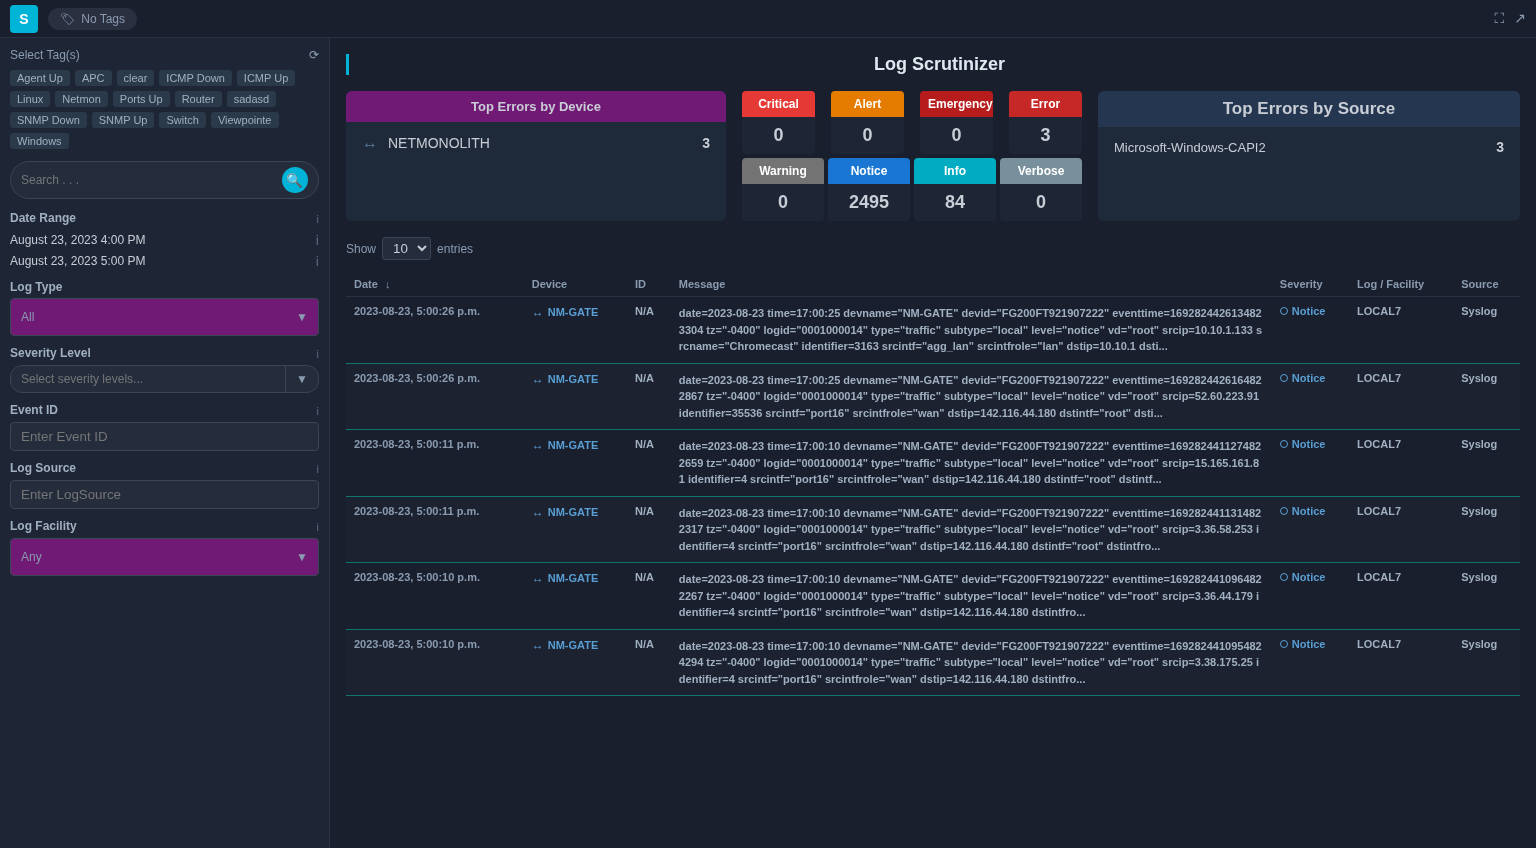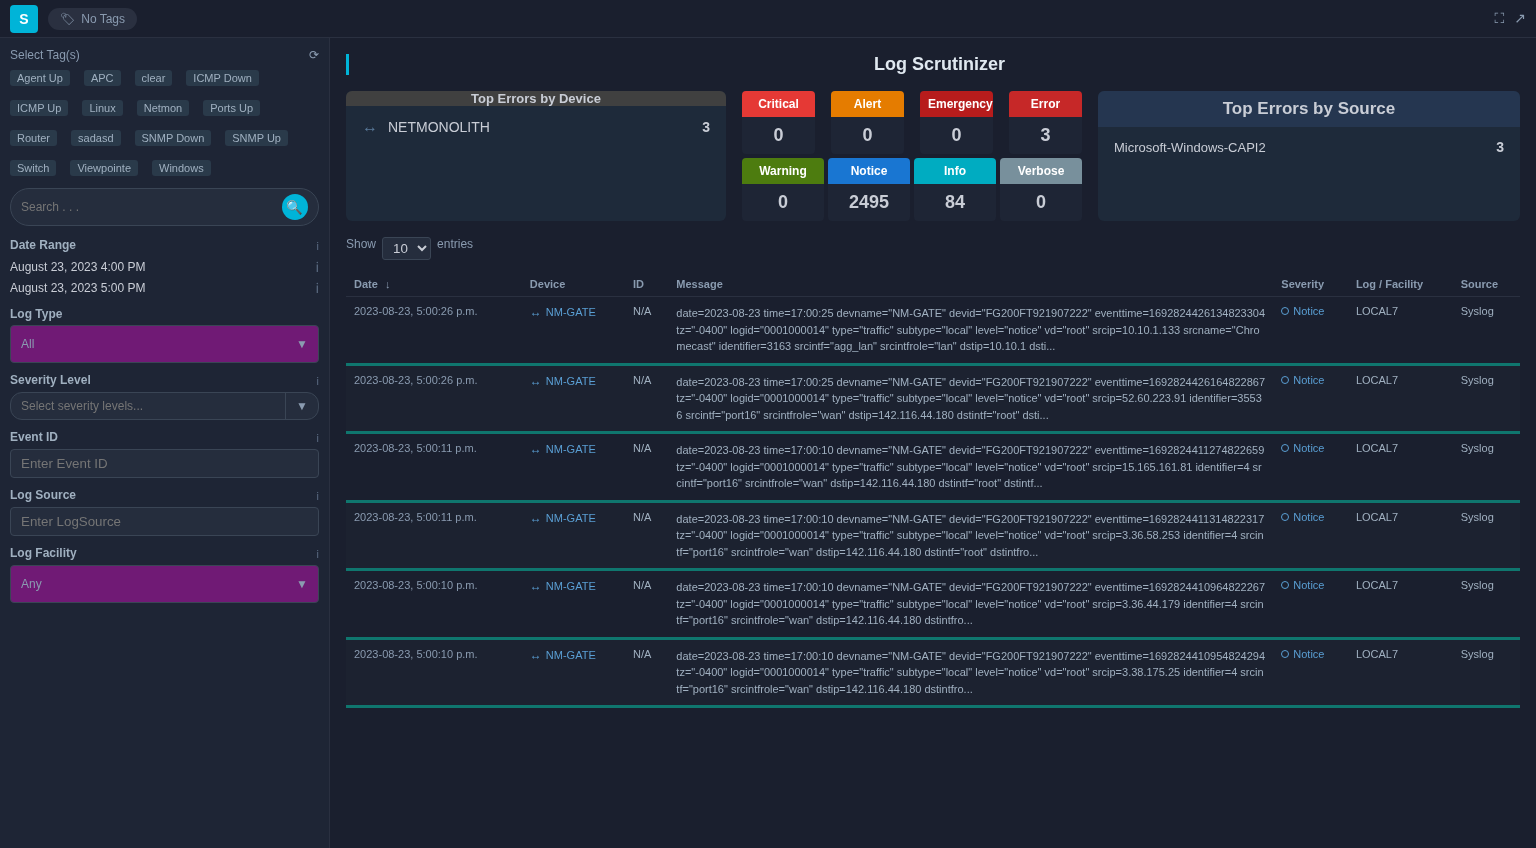--- a/index.html
+++ b/index.html
@@ -14,21 +14,21 @@
     .topbar-icon { cursor: pointer; font-size: 14px; }
 
     
     .main-layout { display: flex; flex: 1; overflow: hidden; }
 
     
     .sidebar { width: 330px; background: #1e2535; border-right: 1px solid #2a3040; padding: 10px; overflow-y: auto; flex-shrink: 0; }
     .sidebar-section { margin-bottom: 12px; }
     .select-tags-row { display: flex; align-items: center; justify-content: space-between; margin-bottom: 8px; color: #8a9bb0; font-size: 12px; }
     .refresh-icon { cursor: pointer; color: #8a9bb0; }
-    .tags-list { display: flex; flex-wrap: wrap; gap: 14px; }
+    .tags-list { display: flex; flex-wrap: wrap; gap: 5px; }
     .tag-badge { background: #2a3a4a; color: #a0b0c0; border-radius: 3px; padding: 2px 7px; font-size: 11px; cursor: pointer; }
 
     .search-box { display: flex; align-items: center; background: #252d3d; border: 1px solid #3a4555; border-radius: 20px; padding: 5px 10px; margin-bottom: 12px; }
     .search-box input { background: transparent; border: none; outline: none; color: #c9cdd6; flex: 1; font-size: 12px; }
     .search-btn { background: #00b4d8; border: none; border-radius: 50%; width: 26px; height: 26px; display: flex; align-items: center; justify-content: center; cursor: pointer; color: white; flex-shrink: 0; }
 
     .filter-section { margin-bottom: 10px; }
     .filter-label-row { display: flex; align-items: flex-start; justify-content: space-between; margin-bottom: 4px; color: #8a9bb0; font-size: 12px; }
     .filter-label { font-weight: 600; color: #a0b0c0; }
     .info-icon { color: #5a6a80; font-size: 11px; cursor: pointer; }
@@ -46,56 +46,56 @@
 
     
     .content { flex: 1; background: #1a1f2e; overflow-y: auto; padding: 16px; }
 
     .page-title { color: #e0e8f0; font-size: 18px; font-weight: 600; margin-bottom: 16px; padding-left: 10px; border-left: 3px solid #00b4d8; text-align: center; }
 
     
     .stats-row { display: flex; gap: 16px; margin-bottom: 16px; }
 
     .top-errors-device { background: #1e2a3a; border-radius: 6px; flex: 0 0 380px; overflow: hidden; }
-    .top-errors-device-header { background: #404040; text-align: center; padding: 0; color: #c9cdd6; font-size: 13px; font-weight: 600; }
+    .top-errors-device-header { background: #701a75; text-align: center; padding: 8px; color: #c9cdd6; font-size: 13px; font-weight: 600; }
     .device-row { display: flex; align-items: center; padding: 12px 16px; gap: 10px; }
     .device-icon { color: #5a7a9a; font-size: 16px; }
     .device-name { color: #c9cdd6; font-size: 14px; flex: 1; }
     .device-count { color: #c9cdd6; font-size: 14px; font-weight: bold; }
 
     .severity-grid { flex: 0 0 340px; }
     .severity-top { display: grid; grid-template-columns: 1fr 1fr 1fr 1fr; gap: 16px; margin-bottom: 4px; }
     .severity-bottom { display: grid; grid-template-columns: 1fr 1fr 1fr 1fr; gap: 4px; }
     .sev-card { border-radius: 4px; overflow: hidden; }
     .sev-label { padding: 6px 8px; text-align: center; color: white; font-size: 12px; font-weight: 600; }
     .sev-value { background: #1e2535; text-align: center; padding: 8px; color: #c9cdd6; font-size: 18px; font-weight: bold; }
     .sev-critical .sev-label { background: #e53935; }
     .sev-alert .sev-label { background: #e57c00; }
     .sev-emergency .sev-label { background: #b71c1c; }
     .sev-error .sev-label { background: #c62828; }
-    .sev-warning .sev-label { background: #4d7c0f; }
+    .sev-warning .sev-label { background: #737373; }
     .sev-notice .sev-label { background: #1976d2; }
     .sev-info .sev-label { background: #00acc1; }
     .sev-verbose .sev-label { background: #78909c; }
 
     .top-errors-source { background: #1e2a3a; border-radius: 6px; flex: 1; overflow: hidden; }
     .top-errors-source-header { background: #253650; text-align: center; padding: 8px; color: #c9cdd6; font-size: 17px; font-weight: 600; }
     .source-row { display: flex; align-items: center; padding: 12px 16px; justify-content: space-between; }
     .source-name { color: #c9cdd6; font-size: 13px; }
     .source-count { color: #c9cdd6; font-size: 14px; font-weight: bold; }
 
     
-    .show-entries-row { display: flex; gap: 6px; margin-bottom: 12px; color: #8a9bb0; }
+    .show-entries-row { display: flex; align-items: center; gap: 6px; margin-bottom: 12px; color: #8a9bb0; }
     .entries-select { background: #252d3d; border: 1px solid #3a4555; color: #c9cdd6; border-radius: 3px; padding: 2px 6px; }
 
     .log-table { width: 100%; border-collapse: collapse; }
     .log-table th { color: #8a9bb0; font-size: 11px; text-align: left; padding: 6px 8px; border-bottom: 1px solid #2a3040; font-weight: 600; }
     .log-table th.sortable { cursor: pointer; }
     .sort-arrow { margin-left: 4px; }
-    .log-table td { padding: 8px; border-bottom: 3px solid #0f766e; font-size: 11px; color: #a0b0c0; vertical-align: top; }
+    .log-table td { padding: 8px; border-bottom: 1px solid #0f766e; font-size: 11px; color: #a0b0c0; vertical-align: top; font-weight: bold; }
     .log-table tr:nth-child(even) td { background: #1c2230; }
 
     .device-link { display: flex; align-items: center; gap: 4px; color: #5a9fd4; }
     .device-link-icon { font-size: 12px; }
 
     .severity-badge { display: inline-flex; align-items: center; gap: 4px; font-size: 11px; }
     .sev-dot { width: 8px; height: 8px; border-radius: 50%; border: 1px solid #5a9fd4; display: inline-block; }
     .sev-text { color: #5a9fd4; }
 
     .msg-cell { max-width: 480px; color: #8a9bb0; font-size: 10.5px; line-height: 1.5; word-break: break-all; }

